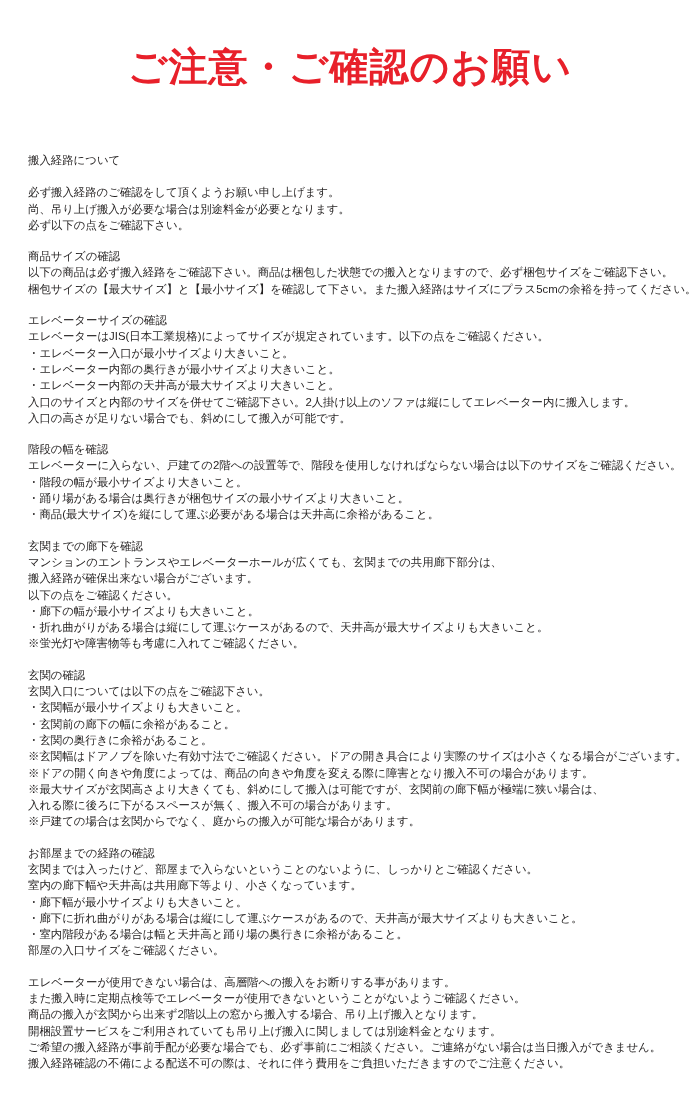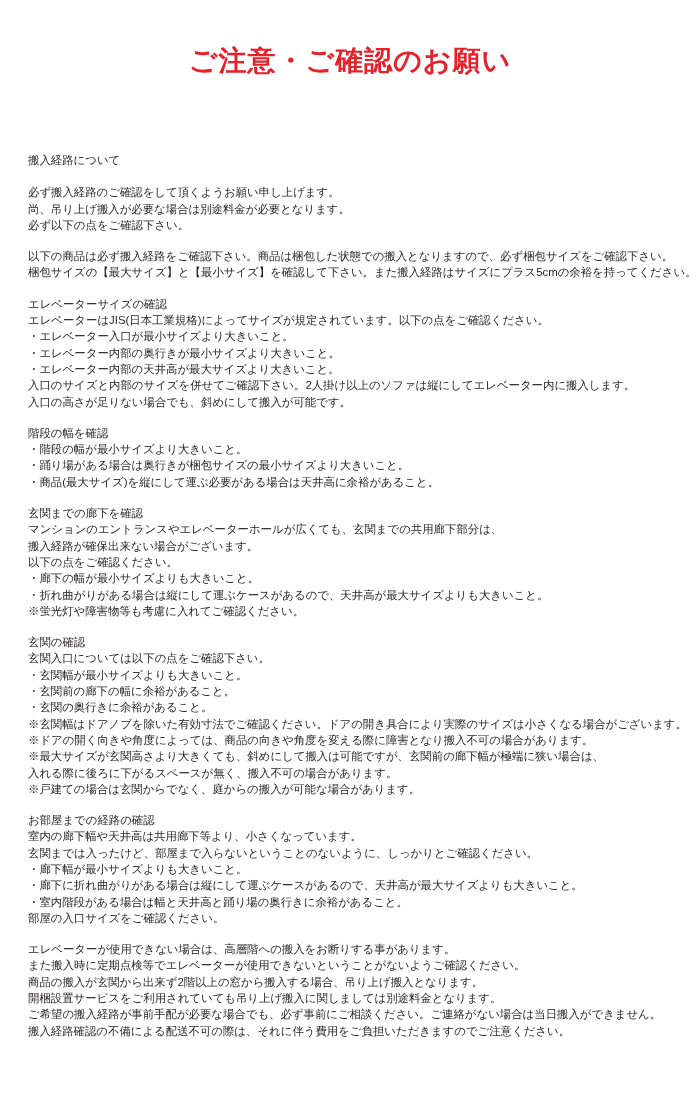--- a/index.html
+++ b/index.html
@@ -16,21 +16,21 @@
     overflow: hidden;
   }
   .page {
     width: 700px;
     height: 1100px;
     box-sizing: border-box;
     position: relative;
   }
   .title {
     color: #e8202a;
-    font-size: 28px;
+    font-size: 39px;
     font-weight: bold;
     letter-spacing: 1px;
     text-align: center;
     padding-top: 44px;
     line-height: 1.2;
     white-space: nowrap;
   }
   .body-area {
     position: absolute;
     left: 28px;
@@ -66,34 +66,36 @@
   <div class="body-area" style="color: rgb(34, 31, 31);">
 
   <div class="section">
         <div class="heading">搬入経路について</div>
         <div class="gap-small"></div>
         <div class="line">必ず搬入経路のご確認をして頂くようお願い申し上げます。</div>
         <div class="line">尚、吊り上げ搬入が必要な場合は別途料金が必要となります。</div>
         <div class="line">必ず以下の点をご確認下さい。</div>
       </div>
       <div class="section">
+        <div class="heading">商品サイズの確認</div>
         <div class="line">以下の商品は必ず搬入経路をご確認下さい。商品は梱包した状態での搬入となりますので、必ず梱包サイズをご確認下さい。</div>
         <div class="line">梱包サイズの【最大サイズ】と【最小サイズ】を確認して下さい。また搬入経路はサイズにプラス5cmの余裕を持ってください。</div>
       </div>
       <div class="section">
         <div class="heading">エレベーターサイズの確認</div>
         <div class="line">エレベーターはJIS(日本工業規格)によってサイズが規定されています。以下の点をご確認ください。</div>
         <div class="line">・エレベーター入口が最小サイズより大きいこと。</div>
         <div class="line">・エレベーター内部の奥行きが最小サイズより大きいこと。</div>
         <div class="line">・エレベーター内部の天井高が最大サイズより大きいこと。</div>
         <div class="line">入口のサイズと内部のサイズを併せてご確認下さい。2人掛け以上のソファは縦にしてエレベーター内に搬入します。</div>
         <div class="line">入口の高さが足りない場合でも、斜めにして搬入が可能です。</div>
       </div>
       <div class="section">
         <div class="heading">階段の幅を確認</div>
+        <div class="line">エレベーターに入らない、戸建ての2階への設置等で、階段を使用しなければならない場合は以下のサイズをご確認ください。</div>
         <div class="line">・階段の幅が最小サイズより大きいこと。</div>
         <div class="line">・踊り場がある場合は奥行きが梱包サイズの最小サイズより大きいこと。</div>
         <div class="line">・商品(最大サイズ)を縦にして運ぶ必要がある場合は天井高に余裕があること。</div>
       </div>
       <div class="section">
         <div class="heading">玄関までの廊下を確認</div>
         <div class="line">マンションのエントランスやエレベーターホールが広くても、玄関までの共用廊下部分は、</div>
         <div class="line">搬入経路が確保出来ない場合がございます。</div>
         <div class="line">以下の点をご確認ください。</div>
         <div class="line">・廊下の幅が最小サイズよりも大きいこと。</div>
@@ -107,22 +109,22 @@
         <div class="line">・玄関前の廊下の幅に余裕があること。</div>
         <div class="line">・玄関の奥行きに余裕があること。</div>
         <div class="line">※玄関幅はドアノブを除いた有効寸法でご確認ください。ドアの開き具合により実際のサイズは小さくなる場合がございます。</div>
         <div class="line">※ドアの開く向きや角度によっては、商品の向きや角度を変える際に障害となり搬入不可の場合があります。</div>
         <div class="line">※最大サイズが玄関高さより大きくても、斜めにして搬入は可能ですが、玄関前の廊下幅が極端に狭い場合は、</div>
         <div class="line">入れる際に後ろに下がるスペースが無く、搬入不可の場合があります。</div>
         <div class="line">※戸建ての場合は玄関からでなく、庭からの搬入が可能な場合があります。</div>
       </div>
       <div class="section">
         <div class="heading">お部屋までの経路の確認</div>
+        <div class="line">玄関までは入ったけど、部屋まで入らないということのないように、しっかりとご確認ください。</div>
         <div class="line">室内の廊下幅や天井高は共用廊下等より、小さくなっています。</div>
-        <div class="line">玄関までは入ったけど、部屋まで入らないということのないように、しっかりとご確認ください。</div>
         <div class="line">・廊下幅が最小サイズよりも大きいこと。</div>
         <div class="line">・廊下に折れ曲がりがある場合は縦にして運ぶケースがあるので、天井高が最大サイズよりも大きいこと。</div>
         <div class="line">・室内階段がある場合は幅と天井高と踊り場の奥行きに余裕があること。</div>
         <div class="line">部屋の入口サイズをご確認ください。</div>
       </div>
       <div class="section">
         <div class="line">エレベーターが使用できない場合は、高層階への搬入をお断りする事があります。</div>
         <div class="line">また搬入時に定期点検等でエレベーターが使用できないということがないようご確認ください。</div>
         <div class="line">商品の搬入が玄関から出来ず2階以上の窓から搬入する場合、吊り上げ搬入となります。</div>
         <div class="line">開梱設置サービスをご利用されていても吊り上げ搬入に関しましては別途料金となります。</div>

